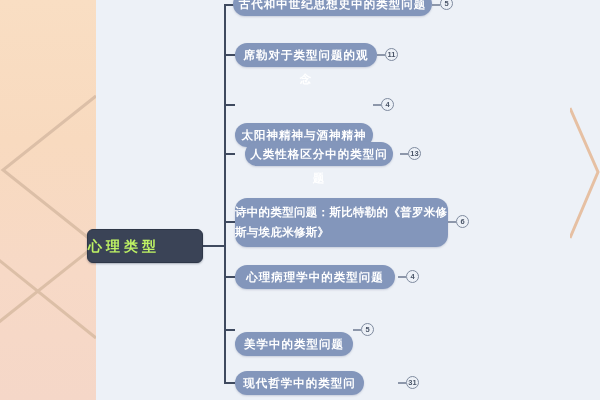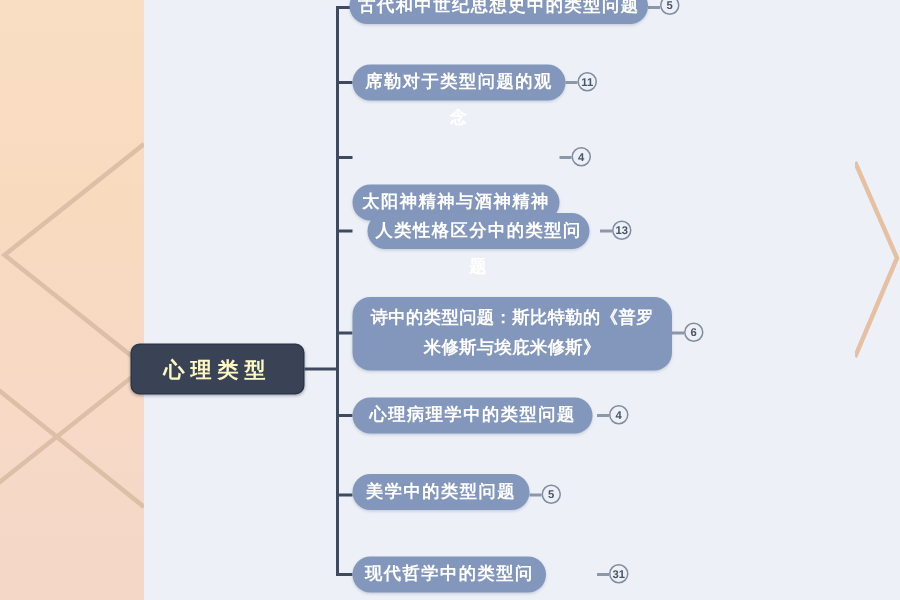--- a/index.html
+++ b/index.html
@@ -21,38 +21,38 @@
   .band svg{position:absolute;left:0;top:0;}
   
   .canvas{position:absolute;left:96px;top:0;width:474px;height:400px;background:#edf1f7;}
   
   .line{position:absolute;background:#3f4a5f;}
   .badge-stub{position:absolute;height:2px;background:#8d97aa;}
   
   .root-node{
     position:absolute;left:87px;top:229px;width:116px;height:34px;
     background:#3a4356;border:1px solid #2e3748;border-radius:6px;
-    color:#fef9c3;font-size:14px;font-weight:bold;letter-spacing:4px;
-    line-height:32px;text-align:center;box-sizing:border-box;
+    color:#bef264;font-size:14px;font-weight:bold;letter-spacing:4px;
+    line-height:32px;box-sizing:border-box;
     box-shadow:0 1px 2px rgba(40,50,70,.35);
   }
   .node{
     position:absolute;background:#8396bb;border-radius:12px;
     color:#ffffff;font-size:11.5px;font-weight:bold;
     box-sizing:border-box;box-shadow:0 1px 2px rgba(90,105,140,.25);
   }
   .node.single{line-height:24px;height:24px;text-align:center;letter-spacing:1px;padding:0 4px;}
-  .node.multi{text-align:center;letter-spacing:0.3px;line-height:19.5px;padding:5px 11px;}
+  .node.multi{text-align:left;letter-spacing:0.3px;line-height:19.5px;padding:5px 0;}
   .n1{left:233px;top:-8px;width:199px;height:26px;line-height:26px;}
   .n2{left:235px;top:43px;width:142px;}
   .n3{left:235px;top:93px;width:138px;margin-top:30px;}
   .n4{left:245px;top:142px;width:148px;}
   .n5{left:235px;top:198px;width:213px;height:49px;}
   .n6{left:235px;top:265px;width:160px;}
-  .n7{left:235px;top:316px;width:118px;}
+  .n7{left:235px;top:332px;width:118px;}
   .n8{left:235px;top:371px;width:129px;}
   
   .badge{
     position:absolute;width:11px;height:11px;border-radius:50%;
     background:#edf1f7;border:1px solid #7f8b9f;
     color:#4a5568;font-size:7.5px;font-weight:bold;
     display:flex;align-items:center;justify-content:center;line-height:1;
   }
 </style>
 </head>

